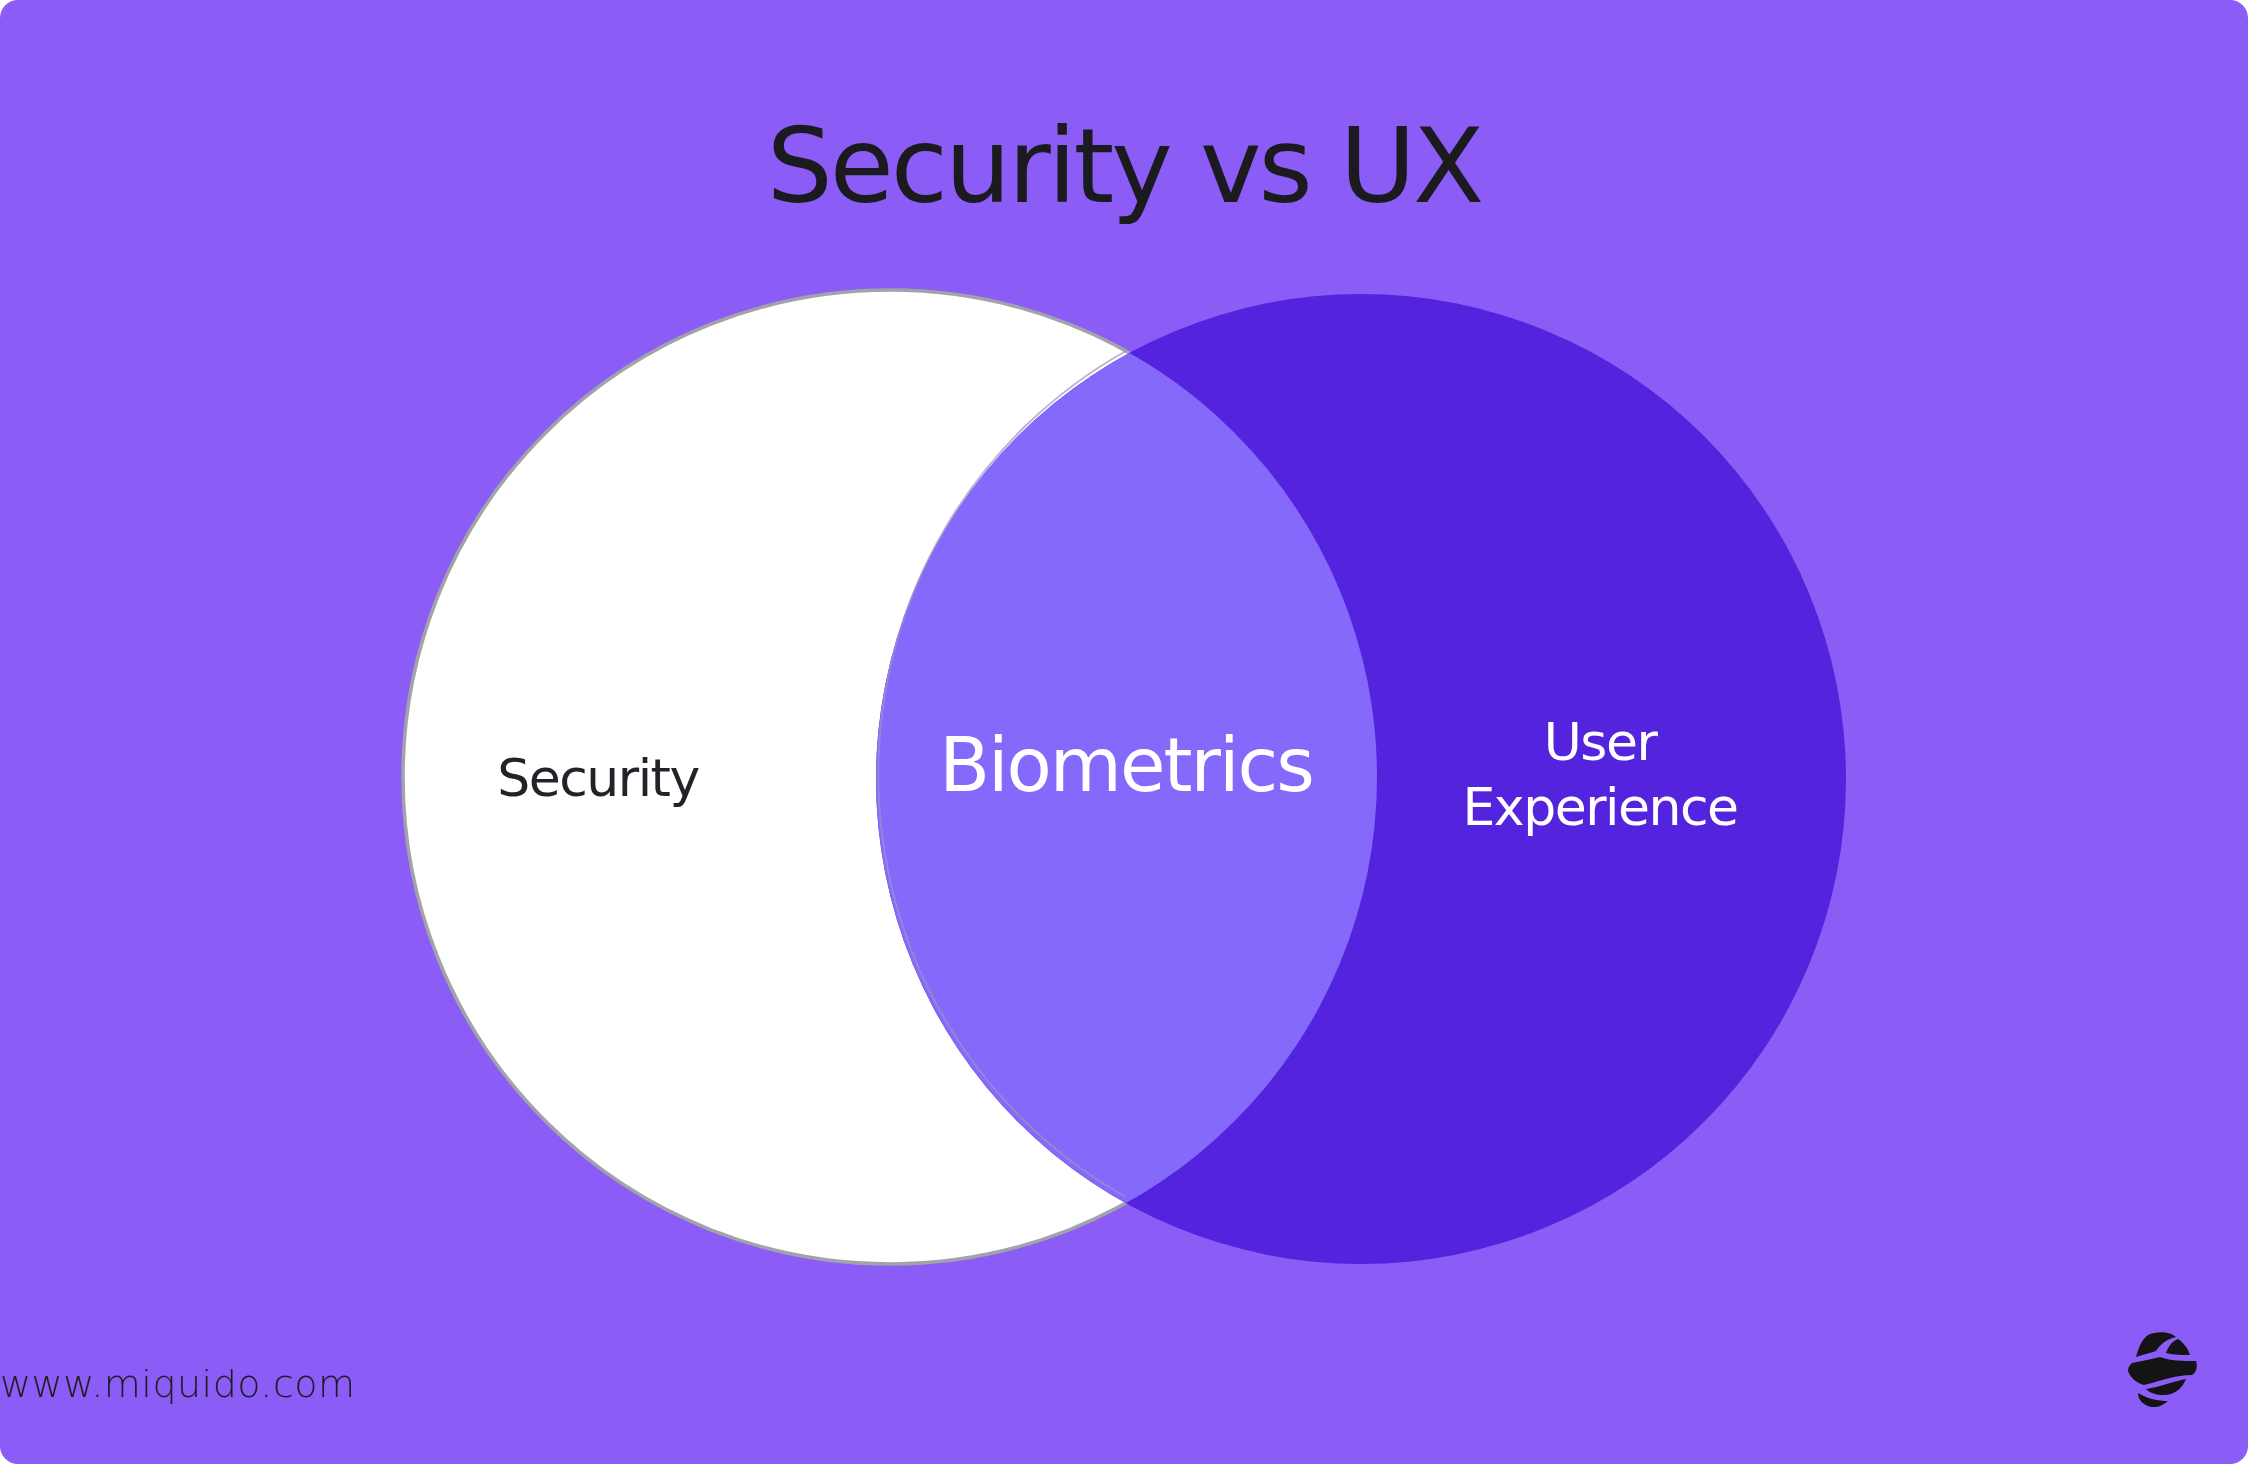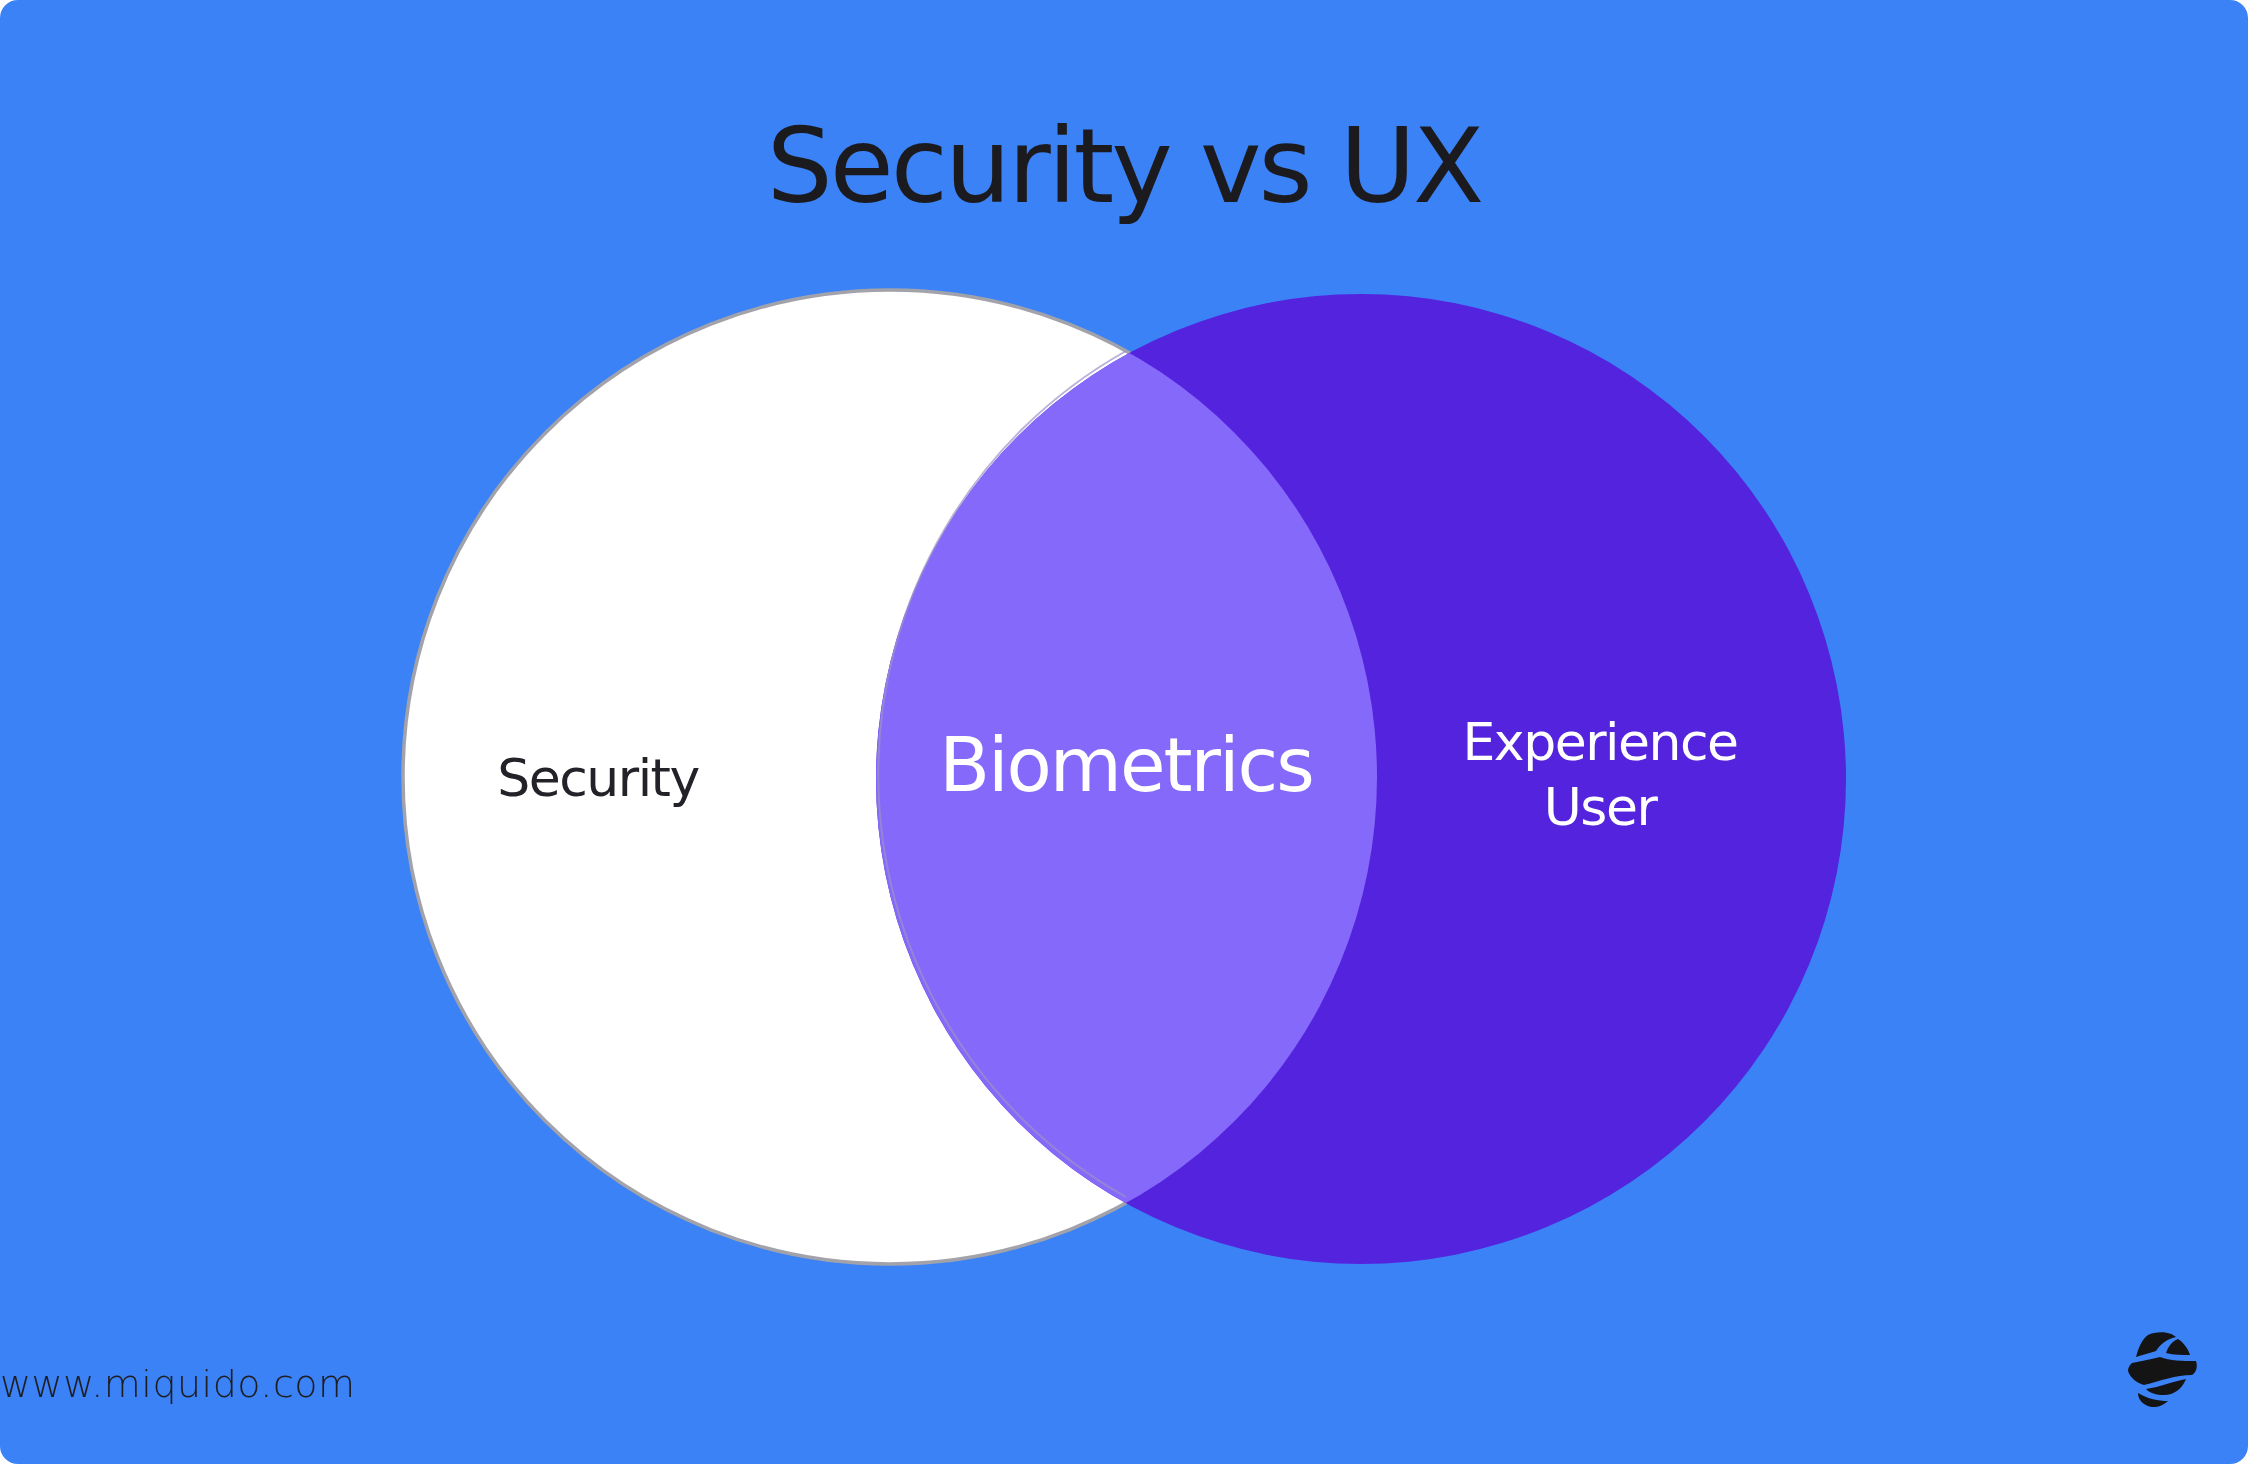--- a/index.html
+++ b/index.html
@@ -1,19 +1,19 @@
 <!DOCTYPE html>
 <html><head>
 <meta charset="utf-8">
 <style>
   html, body { margin: 0; padding: 0; background: #ffffff; }
   body { width: 2251px; height: 1467px; position: relative; overflow: hidden; }
   .card {
     position: absolute; left: 0; top: 0; width: 2248px; height: 1464px;
-    background: #3b82f6; border-radius: 18px; overflow: hidden;
+    background: #8b5cf6; border-radius: 18px; overflow: hidden;
   }
   .title {
     position: absolute; left: 0; top: 104px; width: 2248px; text-align: center;
     font-family: "DejaVu Sans", sans-serif; font-weight: normal;
     font-size: 104px; letter-spacing: -3px; color: #1b1b1f; line-height: 1.2;
   }
   svg.venn { position: absolute; left: 0; top: 0; }
   .label {
     position: absolute; font-family: "DejaVu Sans", sans-serif;
     text-align: center; white-space: nowrap; line-height: 1;
@@ -44,22 +44,22 @@
     </defs>
     <circle cx="890" cy="777" r="487" fill="#ffffff" stroke="#a2a2aa" stroke-width="3.5"></circle>
     <circle cx="1361" cy="779" r="485" fill="#5423dd"></circle>
     <circle cx="1361" cy="779" r="485" fill="#8569fa" clip-path="url(#leftClip)"></circle>
     <path d="M 1126 351 A 485 485 0 0 0 1126 1197" fill="none" stroke="#9a92c8" stroke-width="2" opacity="0.7"></path>
   </svg>
 
   <div class="label label-left">Security</div>
   <div class="label label-mid">Biometrics</div>
   <div class="label label-right">
+    <span>User</span>
     <span>Experience</span>
-    <span>User</span>
   </div>
 
   <div class="url">www.miquido.com</div>
 
   <svg class="logo" viewBox="0 0 74 78">
     <path d="M22 4 C30 0 44 0 50 6 C40 8 34 14 30 20 C24 22 16 24 10 26 C12 18 16 8 22 4 Z" fill="#141414"></path>
     <path d="M52 8 C58 12 62 18 64 24 C56 24 48 24 40 22 C42 16 46 10 52 8 Z" fill="#141414"></path>
     <path d="M6 32 C16 30 26 28 34 26 C44 30 56 30 70 30 C72 36 70 42 66 44 C50 44 34 50 18 54 C10 52 4 46 2 40 C2 36 4 34 6 32 Z" fill="#141414"></path>
     <path d="M20 58 C34 56 48 50 60 48 C56 58 48 64 38 64 C30 64 24 62 20 58 Z" fill="#141414"></path>
     <path d="M12 62 C22 68 32 70 42 70 C36 76 26 78 20 74 C16 72 12 68 12 62 Z" fill="#141414"></path>

